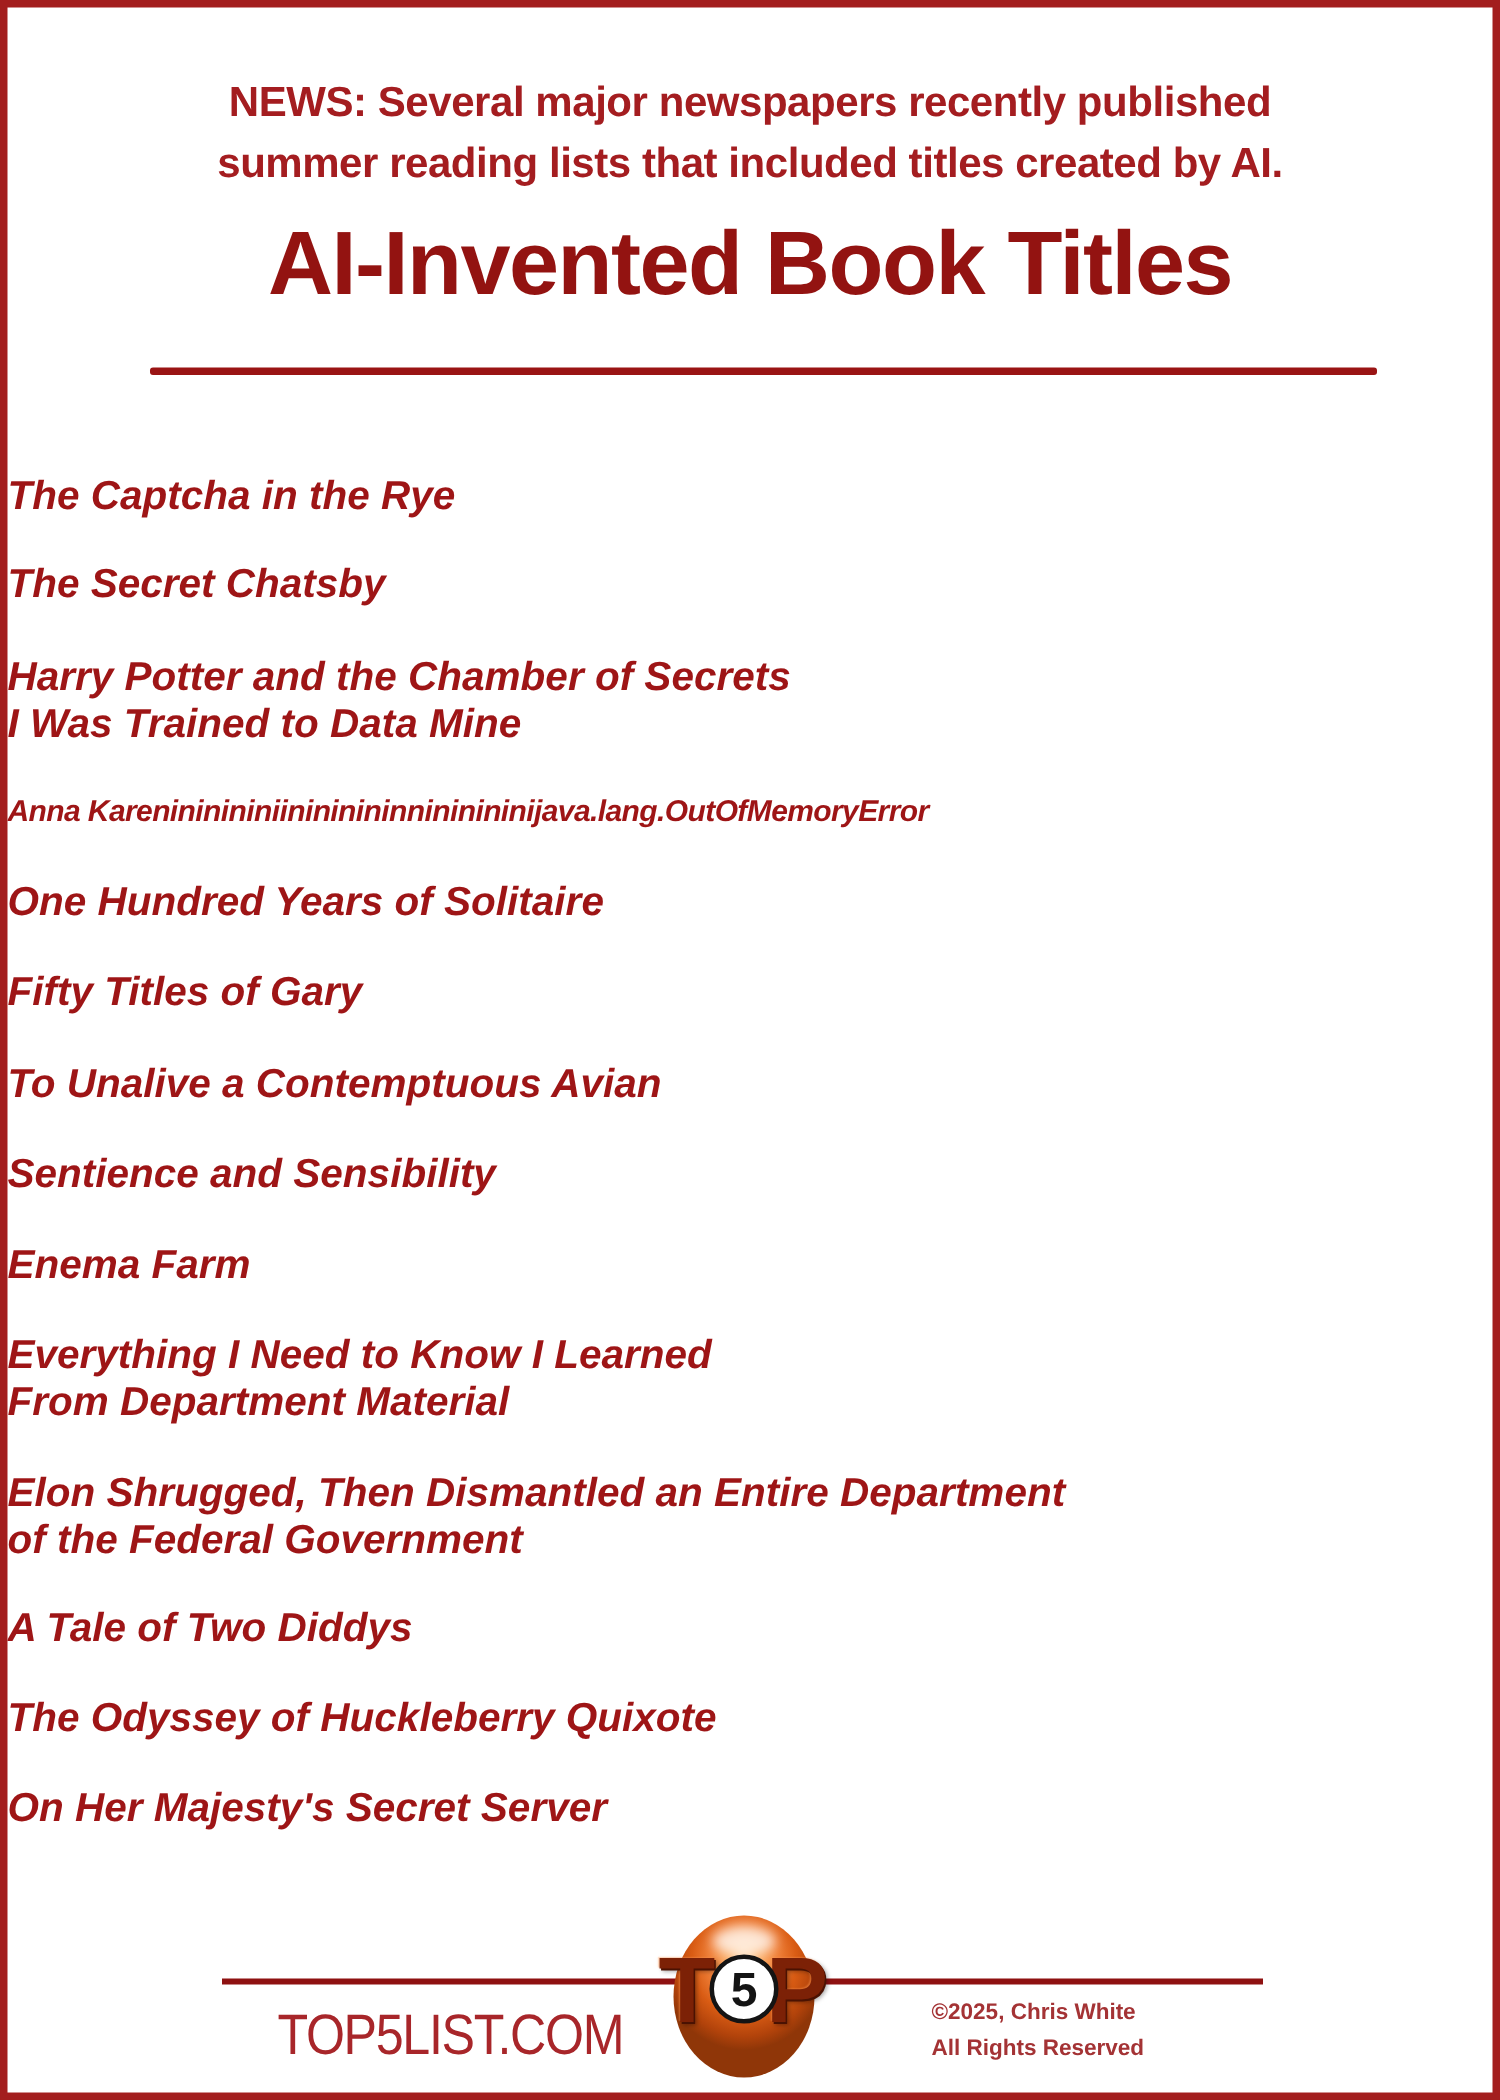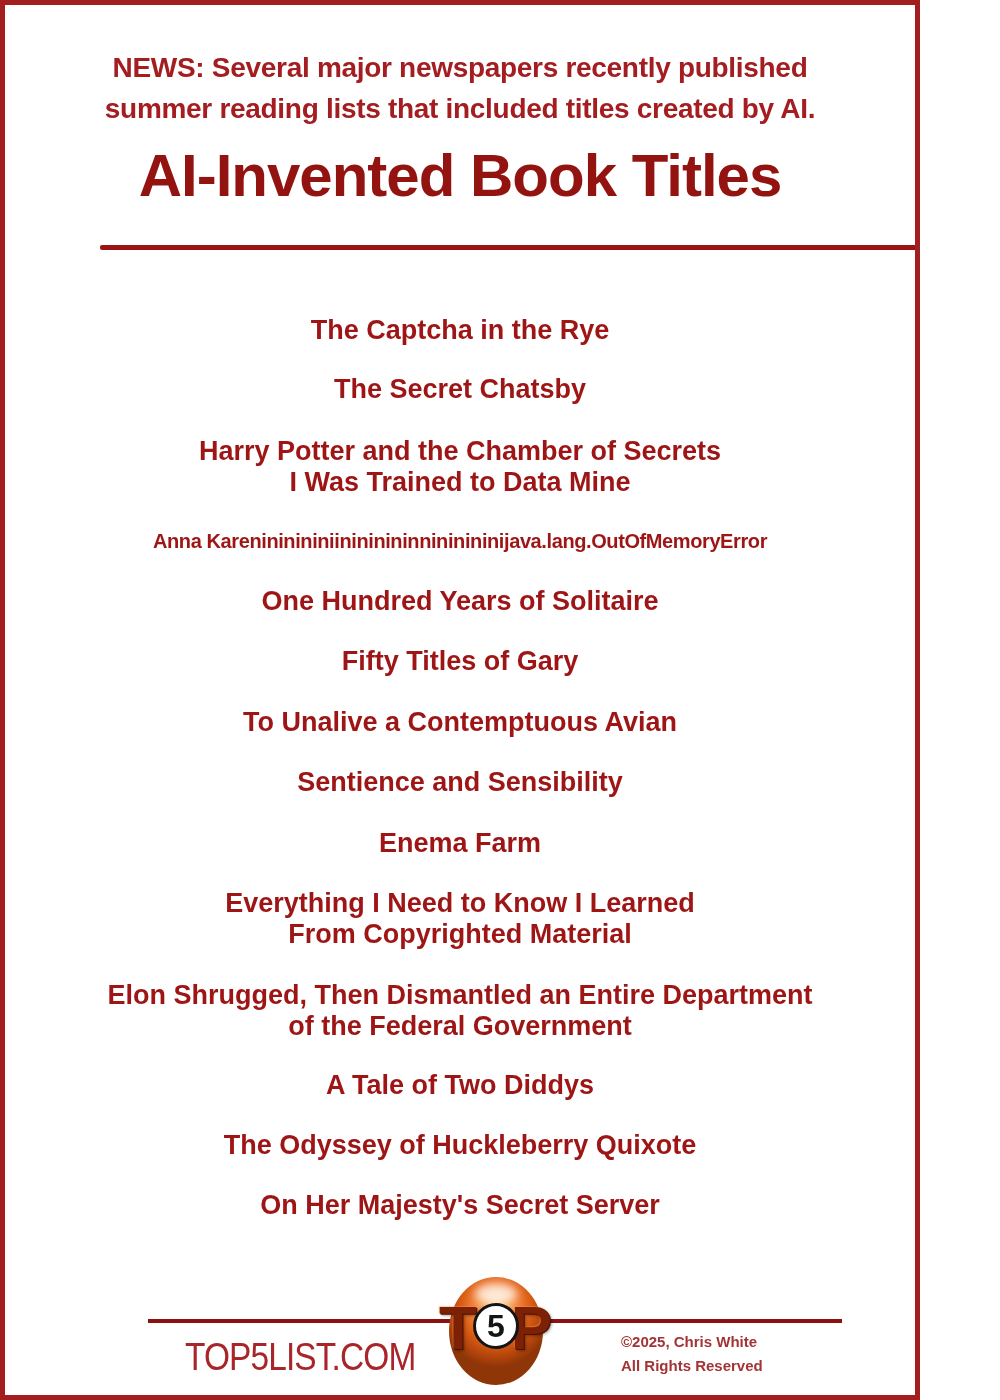--- a/index.html
+++ b/index.html
@@ -1,18 +1,18 @@
 <!DOCTYPE html>
 <html><head>
 <meta charset="utf-8">
 <style>
   html,body{margin:0;padding:0;background:#ffffff;}
   .page{
     position:relative;
-    width:920px;height:1400px;
+    width:1000px;height:1400px;
     box-sizing:border-box;
     background:#ffffff;
     border:5px solid #a31e1e;
     overflow:hidden;
     font-family:"Liberation Sans", sans-serif;
     padding-left:19px;
   }
   
   .news{
     position:absolute;top:42px;left:0;right:0;
@@ -29,24 +29,25 @@
     color:#931311;
   }
   .title-divider{
     position:absolute;top:240px;left:95px;
     width:818px;height:5px;
     background:#9a1414;border-radius:2px;
   }
   
   .book{
     position:absolute;left:0;right:0;
-    text-align:center;
+    text-align:left;
     font-weight:700;font-size:27px;line-height:31px;
     color:#9e1516;
     white-space:nowrap;
+    font-style:italic;
   }
   .book.narrow{font-size:20px;letter-spacing:-0.4px;}
   
   .footer-rule{
     position:absolute;top:1314px;left:143px;
     width:694px;height:4px;
     background:#8e1111;z-index:1;
   }
   .ball{
     position:absolute;left:444px;top:1272px;
@@ -136,21 +137,21 @@
     <div>To Unalive a Contemptuous Avian</div>
   </div>
   <div class="book" style="top:762px">
     <div>Sentience and Sensibility</div>
   </div>
   <div class="book" style="top:823px">
     <div>Enema Farm</div>
   </div>
   <div class="book" style="top:883px">
     <div>Everything I Need to Know I Learned</div>
-    <div>From Copyrighted Material</div>
+    <div>From Department Material</div>
   </div>
   <div class="book" style="top:975px">
     <div>Elon Shrugged, Then Dismantled an Entire Department</div>
     <div>of the Federal Government</div>
   </div>
   <div class="book" style="top:1065px">
     <div>A Tale of Two Diddys</div>
   </div>
   <div class="book" style="top:1125px">
     <div>The Odyssey of Huckleberry Quixote</div>

